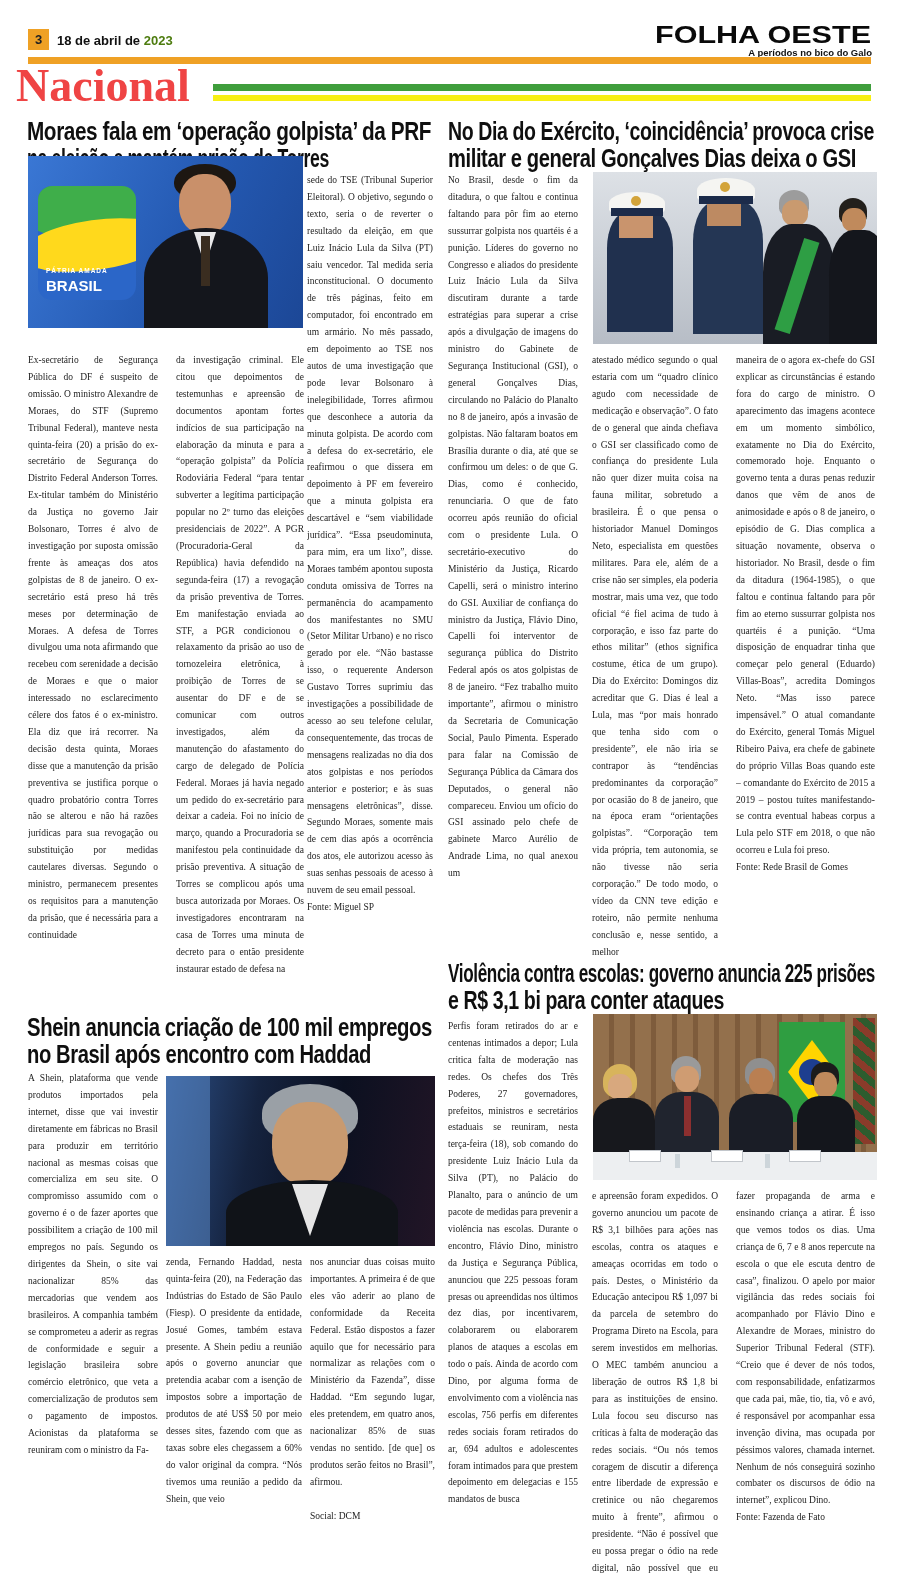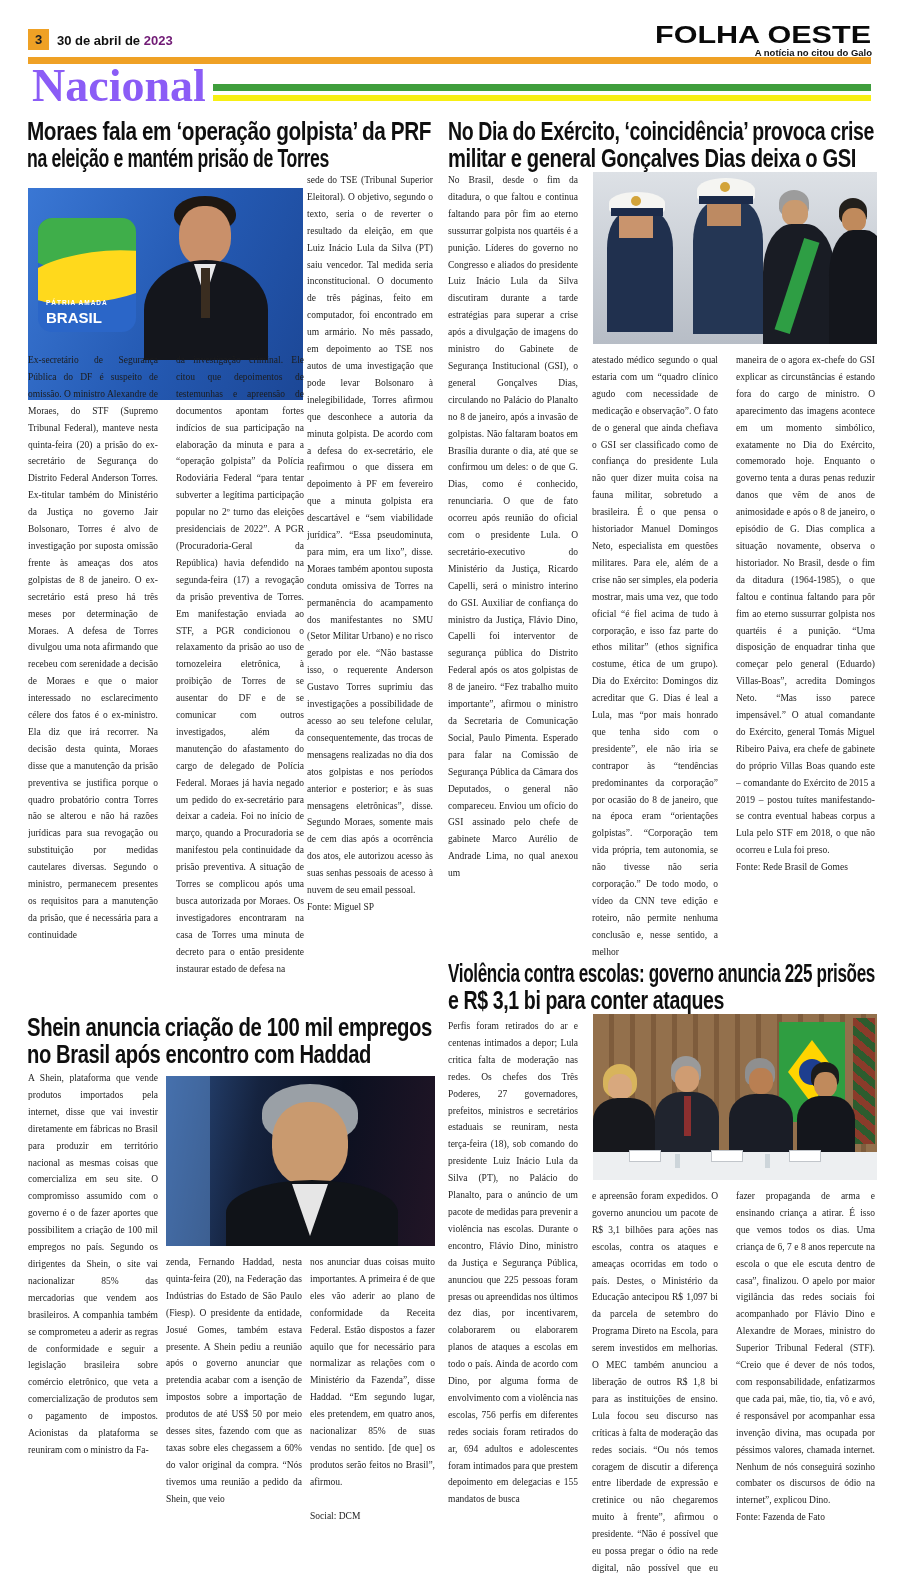--- a/index.html
+++ b/index.html
@@ -3,61 +3,61 @@
 <meta charset="utf-8">
 <style>
   html,body{margin:0;padding:0;background:#fff;}
   .page{position:relative;width:899px;height:1587px;background:#ffffff;overflow:hidden;
         font-family:"Liberation Serif",serif;}
   .abs{position:absolute;}
   
   .pagebox{position:absolute;left:28px;top:29px;width:21px;height:21px;background:#efa125;
            color:#222;font:bold 13px/21px "Liberation Sans",sans-serif;text-align:center;}
   .dateline{position:absolute;left:57px;top:33px;font:600 13px "Liberation Sans",sans-serif;color:#111;}
-  .dateline .yr{color:#701a75;}
+  .dateline .yr{color:#4d7c0f;}
   .tagline{position:absolute;left:640px;top:47px;width:232px;text-align:right;
            font:bold 9.5px "Liberation Sans",sans-serif;color:#111;}
   .rule-orange{position:absolute;left:28px;top:57px;width:843px;height:7px;background:#efa125;}
-  .section-title{position:absolute;left:32px;top:62px;font:bold 46px/48px "Liberation Serif",serif;color:#8b5cf6;}
+  .section-title{position:absolute;left:16px;top:62px;font:bold 46px/48px "Liberation Serif",serif;color:#ef4444;}
   .rule-green{position:absolute;left:213px;top:84px;width:658px;height:7px;background:#3f9e3c;}
   .rule-yellow{position:absolute;left:213px;top:95px;width:658px;height:6px;background:#f7ef13;}
   
   .hl{font-family:"Liberation Sans",sans-serif;font-weight:bold;font-size:25px;fill:#0f0f0f;letter-spacing:-0.5px;}
   .mast{font-family:"Liberation Sans",sans-serif;font-weight:bold;font-size:24px;fill:#0a0a0a;}
   
   .col{position:absolute;font:9.5px/16.9px "Liberation Serif",serif;color:#1c1c1c;
        text-align:justify;overflow:hidden;hyphens:auto;-webkit-hyphens:auto;}
   .source{text-align:left;}
   
   .photo{position:absolute;overflow:hidden;background:#999;}
   .ph{position:absolute;}
 </style>
 </head>
 <body>
 
 <div class="page">
 
   <div class="pagebox">3</div>
-  <div class="dateline"><span>30 de abril de </span><span class="yr">2023</span></div>
+  <div class="dateline"><span>18 de abril de </span><span class="yr">2023</span></div>
   <svg class="abs" style="left:638px;top:22px" width="234" height="26">
     <text class="mast" x="233" y="21" text-anchor="end" textLength="216" lengthAdjust="spacingAndGlyphs">FOLHA OESTE</text>
   </svg>
-  <div class="tagline">A notícia no citou do Galo</div>
+  <div class="tagline">A períodos no bico do Galo</div>
   <div class="rule-orange"></div>
 
   <div class="section-title">Nacional</div>
   <div class="rule-green"></div>
   <div class="rule-yellow"></div>
 
   <svg class="abs" style="left:27px;top:118px" width="412" height="56">
     <text class="hl" x="0" y="22" textLength="404" lengthAdjust="spacingAndGlyphs">Moraes fala em ‘operação golpista’ da PRF</text>
     <text class="hl" x="0" y="49" textLength="302" lengthAdjust="spacingAndGlyphs">na eleição e mantém prisão de Torres</text>
   </svg>
 
-  <div class="photo" style="left:28px;top:188px;width:275px;height:212px">
+  <div class="photo" style="left:28px;top:156px;width:275px;height:172px">
     <div class="ph" style="inset:0;background:linear-gradient(115deg,#3a77d4 0%,#2459b2 55%,#1c4796 100%)"></div>
     <div class="ph" style="left:10px;top:30px;width:98px;height:114px;border-radius:14px;background:#2b66c8;overflow:hidden">
       <div class="ph" style="left:-14px;top:-14px;width:140px;height:64px;background:#3fae4a;border-radius:50%;transform:rotate(-10deg)"></div>
       <div class="ph" style="left:-18px;top:34px;width:150px;height:50px;background:#ffd91c;border-radius:50%;transform:rotate(-8deg)"></div>
       <div class="ph" style="left:8px;bottom:26px;color:#fff;font:bold 6.5px 'Liberation Sans',sans-serif;letter-spacing:1px">PÁTRIA AMADA</div>
       <div class="ph" style="left:8px;bottom:6px;color:#fff;font:bold 15px 'Liberation Sans',sans-serif">BRASIL</div>
     </div>
     <div class="ph" style="left:146px;top:8px;width:62px;height:36px;background:#1d1712;border-radius:50% 50% 45% 45%"></div>
     <div class="ph" style="left:151px;top:18px;width:52px;height:60px;background:#c9906a;border-radius:46%"></div>
     <div class="ph" style="left:116px;top:72px;width:124px;height:100px;background:#14161c;border-radius:50% 50% 0 0"></div>

